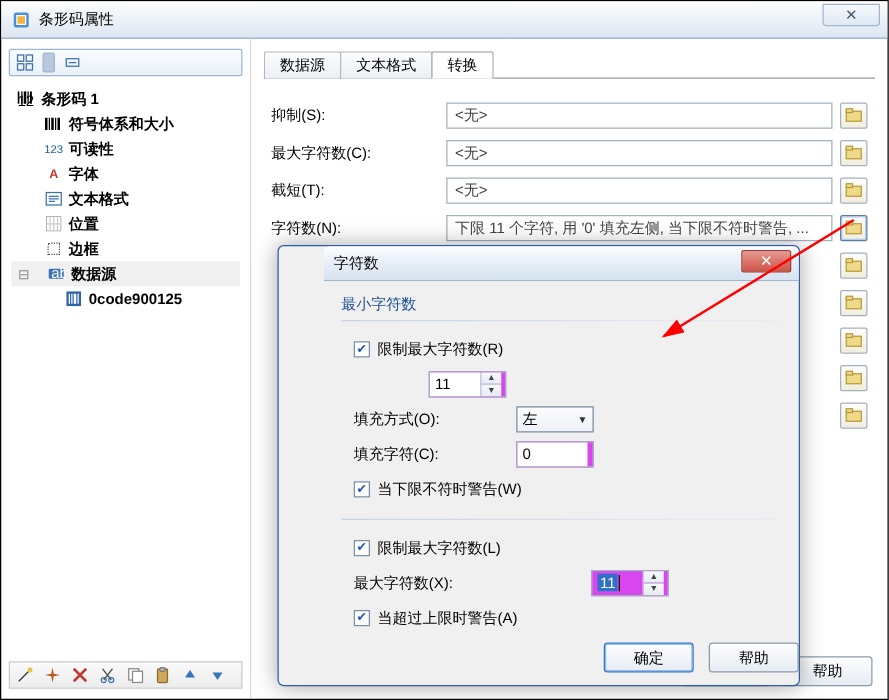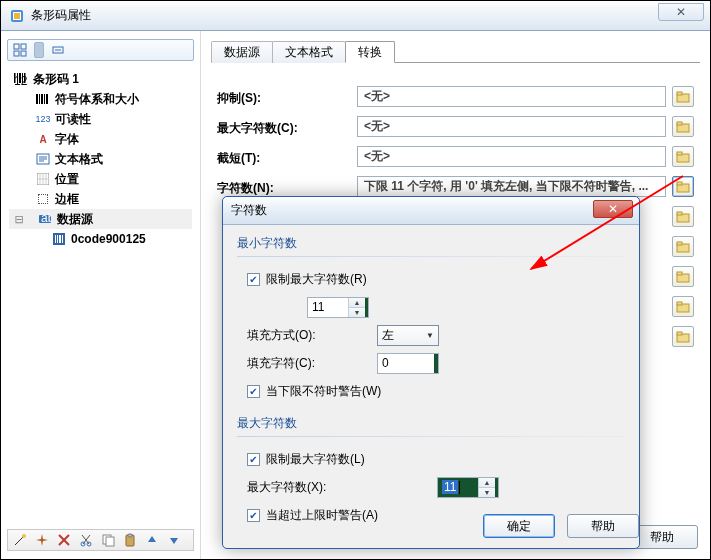--- a/index.html
+++ b/index.html
@@ -33,41 +33,41 @@
 .bottom-toolbar { height: 22px; border: 1px solid #c9c9c9; background: linear-gradient(#fafafa,#ececec); display: flex; align-items: center; padding: 0 4px; gap: 6px; margin-top: 6px; }
 
 
 .right { flex: 1; padding: 8px 10px 10px 10px; position: relative; }
 
 .tabs { display: flex; align-items: flex-end; height: 24px; border-bottom: 1px solid #9c9c9c; }
 .tab { height: 22px; padding: 0 12px; border: 1px solid #b7b7b7; border-bottom: none; margin-right: -1px; background: linear-gradient(#fbfcfe,#ebeff5); display: flex; align-items: center; border-radius: 2px 2px 0 0; position: relative; top: 1px; }
 .tab.active { background: #fff; border-color: #9c9c9c; border-bottom: 1px solid #fff; }
 
 .form-area { padding: 14px 6px 6px 6px; }
-.frow { display: flex; align-items: flex-end; height: 30px; font-weight: bold; }
+.frow { display: flex; align-items: center; height: 30px; }
 .flabel { width: 140px; color: #000; }
 .ftext { flex: 1; height: 21px; border: 1px solid #a3b0bf; background: #fff; padding: 0 6px; display: flex; align-items: center; color: #444; overflow: hidden; white-space: nowrap; }
 .fbtn { width: 22px; height: 21px; margin-left: 6px; border: 1px solid #a3b0bf; background: linear-gradient(#fdfdfc,#f1eedc); border-radius: 2px; display: flex; align-items: center; justify-content: center; }
 
 .footer-btns { position: absolute; bottom: 10px; right: 12px; display: flex; gap: 10px; }
 .btn { min-width: 72px; height: 24px; border: 1px solid #8a9aad; background: linear-gradient(#fefefe,#e6ecf3); border-radius: 3px; display: flex; align-items: center; justify-content: center; padding: 0 10px; }
 
 
-.modal { position: absolute; left: 221px; top: 195px; width: 418px; height: 353px; border: 1px solid #2a5eac; border-radius: 5px; box-shadow: 0 0 18px rgba(0,0,0,0.35); background: #f0f0f0; z-index: 50; }
+.modal { position: absolute; left: 221px; top: 195px; width: 418px; height: 353px; border: 1px solid #2a5eac; border-radius: 5px; box-shadow: 0 0 18px rgba(0,0,0,0.35); background: #f0f0f0; z-index: 50; padding-left: 36px; }
 .modal-title { height: 28px; background: linear-gradient(#fdfefe,#eaf1f9 40%,#d6e3f1); border-bottom: 1px solid #9fb6d0; border-radius: 5px 5px 0 0; display: flex; align-items: center; padding: 0 8px; position: relative; }
 .modal-title .mx { position: absolute; right: 6px; top: 3px; width: 40px; height: 18px; background: linear-gradient(#e59a93,#ce5246); border: 1px solid #a03c31; border-radius: 2px; display: flex; align-items: center; justify-content: center; color: #fff; }
 
 .modal-body { padding: 10px 14px; }
 .group { margin-bottom: 10px; }
 .group-title { color: #1a4e93; font-weight: 400; margin-bottom: 4px; }
 .group-line { height: 1px; background: linear-gradient(to right, #c6d3e4, #e8edf4); margin-bottom: 8px; }
 .grow { display: flex; align-items: center; height: 28px; padding-left: 10px; }
 .grow .glabel { width: 130px; }
 .chk { width: 13px; height: 13px; border: 1px solid #7a8ea5; background: #fff; display: inline-flex; align-items: center; justify-content: center; margin-right: 6px; font-size: 10px; color: #1956b6; }
-.num-input { width: 62px; height: 21px; border: 1px solid #a3b0bf; background: #14532d; display: flex; align-items: center; }
+.num-input { width: 62px; height: 21px; border: 1px solid #a3b0bf; background: #d946ef; display: flex; align-items: center; }
 .num-input input { border: none; width: 40px; height: 19px; padding: 0 4px; outline: none; font-size: 12px; }
 .num-input .spin { width: 17px; height: 19px; border-left: 1px solid #c3cedb; display: flex; flex-direction: column; }
 .num-input .spin div { flex: 1; display: flex; align-items: center; justify-content: center; font-size: 7px; color: #444; background: linear-gradient(#f7f9fb,#e6ecf3); }
 .num-input .spin div:first-child { border-bottom: 1px solid #c3cedb; }
 .hl { background: #2f71c9; color: #fff; padding: 0 2px; }
 .select { width: 62px; height: 21px; border: 1px solid #7b8ea3; background: linear-gradient(#fdfdfd,#eef1f5); display: flex; align-items: center; justify-content: space-between; padding: 0 4px; }
 .select .arr { font-size: 8px; color: #333; }
 
 .modal-footer { position: absolute; bottom: 10px; left: 0; right: 0; display: flex; justify-content: flex-end; gap: 12px; }
 .modal-footer .btn.primary { border-color: #2f74c8; box-shadow: 0 0 0 1px #8fbdf0 inset; }
@@ -415,21 +415,20 @@
           <input style="width: 56px;" value="0">
         </div>
       </div>
       <div class="grow">
         <span class="chk">✔</span>
         <span>当下限不符时警告(W)</span>
       </div>
     </div>
 
     <div class="group">
-      <div class="group-title">最大字符数</div>
       <div class="group-line"></div>
       <div class="grow">
         <span class="chk">✔</span>
         <span>限制最大字符数(L)</span>
       </div>
       <div class="grow">
         <span class="glabel">最大字符数(X):</span>
         <span style="width:60px"></span>
         <div class="num-input">
           <span style="width: 40px; padding: 0px 4px; display: inline-flex; align-items: center; height: 19px;">

